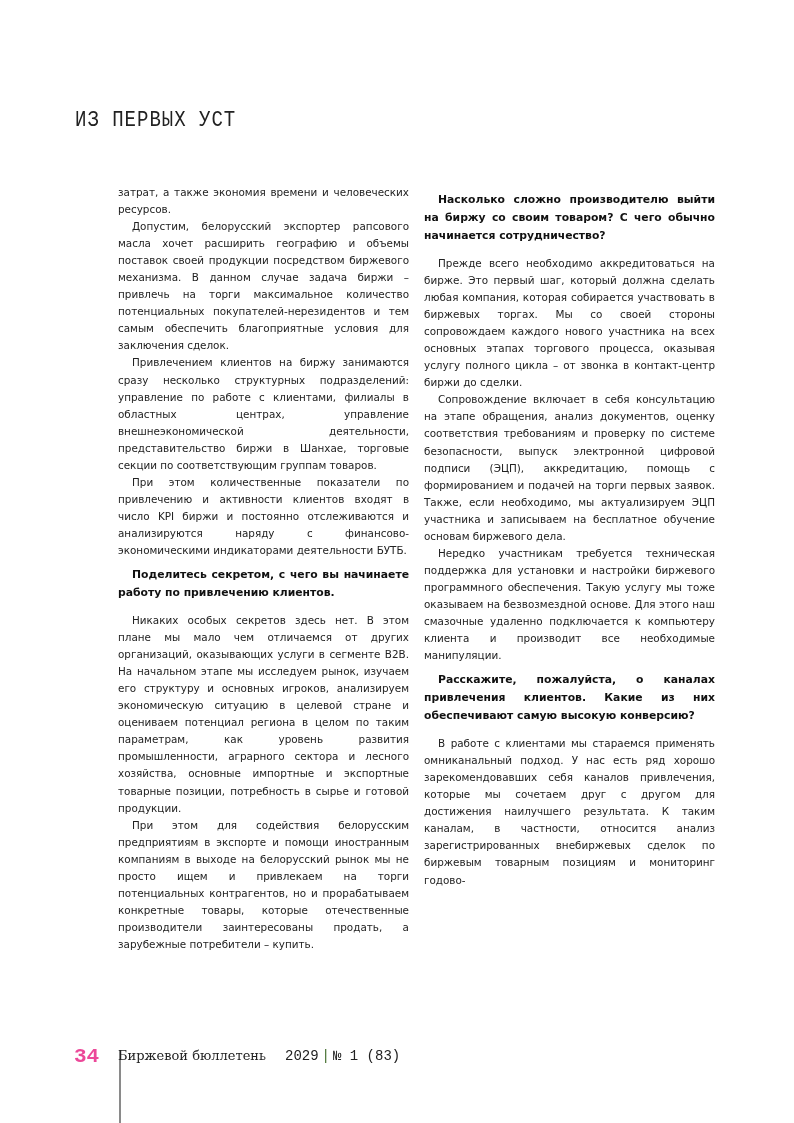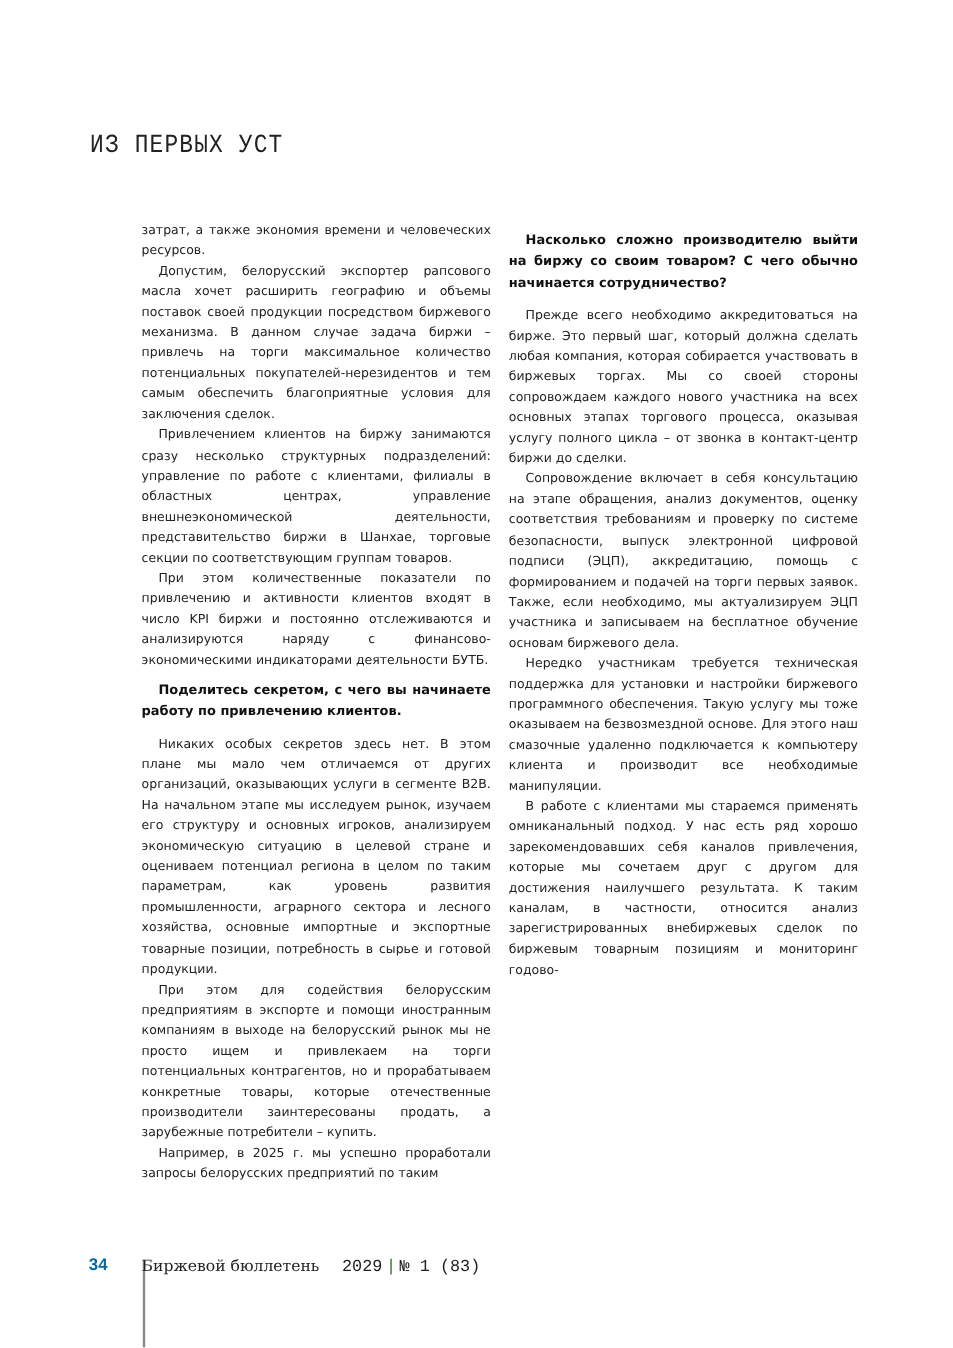--- a/index.html
+++ b/index.html
@@ -4,47 +4,47 @@
 <style>
   html, body { margin: 0; padding: 0; background: #ffffff; }
   body { width: 794px; height: 1123px; position: relative; overflow: hidden; font-family: "DejaVu Sans", sans-serif; color: #222; }
   .section-title { position: absolute; left: 75px; top: 108px; font-family: "Liberation Mono", monospace; font-size: 19px; letter-spacing: 1px; color: #222; transform: scaleY(1.15); transform-origin: left top; }
   .column { position: absolute; top: 184px; width: 291px; font-size: 10.4px; line-height: 17.05px; text-align: justify; }
   .col-left { left: 118px; }
   .col-right { left: 424px; }
   .para { margin: 0; text-indent: 14px; hyphens: manual; }
   .para.noindent { text-indent: 0; }
   .question { margin: 7px 0 10px 0; font-weight: bold; font-size: 10.8px; line-height: 18px; text-indent: 14px; color: #111; }
-  .footer-page { position: absolute; left: 74px; top: 1045px; font-family: Liberation Sans, sans-serif; font-weight: bold; font-size: 14px; color: #0369a1; }
+  .footer-page { position: absolute; left: 74px; top: 1045px; font-family: Liberation Mono, monospace; font-weight: bold; font-size: 21px; color: #ec4899; }
   .footer-rule { position: absolute; left: 119px; top: 1050px; width: 2px; height: 73px; background: #8a8a8a; }
   .footer-title { position: absolute; left: 118px; top: 1048px; font-family: "DejaVu Serif", serif; font-size: 13px; color: #222; }
   .footer-issue { position: absolute; left: 285px; top: 1048px; font-family: "Liberation Mono", monospace; font-size: 14px; color: #222; }
   .footer-sep { color: #3f6b2a; padding: 0 3px; }
 </style>
 </head>
 <body>
 
 <div class="section-title">ИЗ ПЕРВЫХ УСТ</div>
 
 <div class="column col-left">
   <p class="para noindent">затрат, а также экономия времени и человече­ских ресурсов.</p>
   <p class="para">Допустим, белорусский экспортер рапсового масла хочет расширить географию и объемы поставок своей продукции посредством биржевого механизма. В данном случае задача биржи – привлечь на торги максимальное количество потенциальных покупателей-нерезидентов и тем самым обеспечить благоприятные условия для заключения сделок.</p>
   <p class="para">Привлечением клиентов на биржу занимаются сразу несколько структурных подразделений: управление по работе с клиентами, филиалы в областных центрах, управление внешнеэкономической деятельности, представительство биржи в Шанхае, торговые секции по соответствующим группам товаров.</p>
   <p class="para">При этом количественные показатели по привлечению и активности клиентов входят в число KPI биржи и постоянно отслеживаются и анализируются наряду с финансово-экономическими индикаторами деятельности БУТБ.</p>
   <p class="question">Поделитесь секретом, с чего вы начинаете работу по привлечению клиентов.</p>
   <p class="para">Никаких особых секретов здесь нет. В этом плане мы мало чем отличаемся от других организаций, оказывающих услуги в сегменте B2B. На начальном этапе мы исследуем рынок, изучаем его структуру и основных игроков, анализируем экономическую ситуацию в целевой стране и оцениваем потенциал региона в целом по таким параметрам, как уровень развития промышленности, аграрного сектора и лесного хозяйства, основные импортные и экспортные товарные позиции, потребность в сырье и готовой продукции.</p>
   <p class="para">При этом для содействия белорусским предприятиям в экспорте и помощи иностранным компаниям в выходе на белорусский рынок мы не просто ищем и привлекаем на торги потенциальных контрагентов, но и прорабатываем конкретные товары, которые отечественные производители заинтересованы продать, а зарубежные потребители – купить.</p>
-  <p class="para">Например, в 2025 г. мы успешно проработали запросы белорусских предприятий по таким</p>
 </div>
 
 <div class="column col-right">
   <p class="question">Насколько сложно производителю выйти на биржу со своим товаром? С чего обычно начинается сотрудничество?</p>
   <p class="para">Прежде всего необходимо аккредитоваться на бирже. Это первый шаг, который должна сделать любая компания, которая собирается участвовать в биржевых торгах. Мы со своей стороны сопровождаем каждого нового участника на всех основных этапах торгового процесса, оказывая услугу полного цикла – от звонка в контакт-центр биржи до сделки.</p>
   <p class="para">Сопровождение включает в себя консультацию на этапе обращения, анализ документов, оценку соответствия требованиям и проверку по системе безопасности, выпуск электронной цифровой подписи (ЭЦП), аккредитацию, помощь с формированием и подачей на торги первых заявок. Также, если необходимо, мы актуализируем ЭЦП участника и записываем на бесплатное обучение основам биржевого дела.</p>
   <p class="para">Нередко участникам требуется техническая поддержка для установки и настройки биржевого программного обеспечения. Такую услугу мы тоже оказываем на безвозмездной основе. Для этого наш смазочные удаленно подключается к компьютеру клиента и производит все необходимые манипуляции.</p>
+  <p class="question">Расскажите, пожалуйста, о каналах привлечения клиентов. Какие из них обеспечивают самую высокую конверсию?</p>
   <p class="para">В работе с клиентами мы стараемся применять омниканальный подход. У нас есть ряд хорошо зарекомендовавших себя каналов привлечения, которые мы сочетаем друг с другом для достижения наилучшего результата. К таким каналам, в частности, относится анализ зарегистрированных внебиржевых сделок по биржевым товарным позициям и мониторинг годово-</p>
 </div>
 
 <div class="footer-page">34</div>
 <div class="footer-rule"></div>
 <div class="footer-title">Биржевой бюллетень</div>
 <div class="footer-issue">
   <span>2029</span><span class="footer-sep" style="color: rgb(63, 107, 42);">|</span><span>№ 1 (83)</span>
 </div>
 

